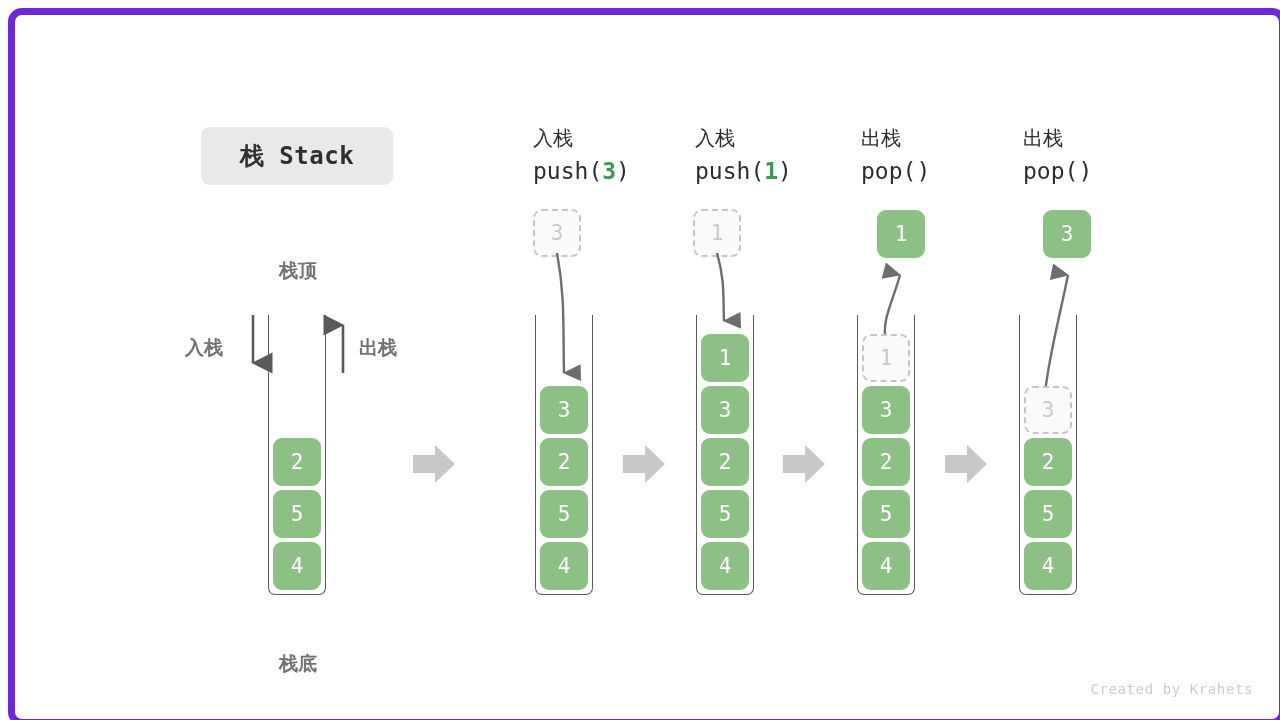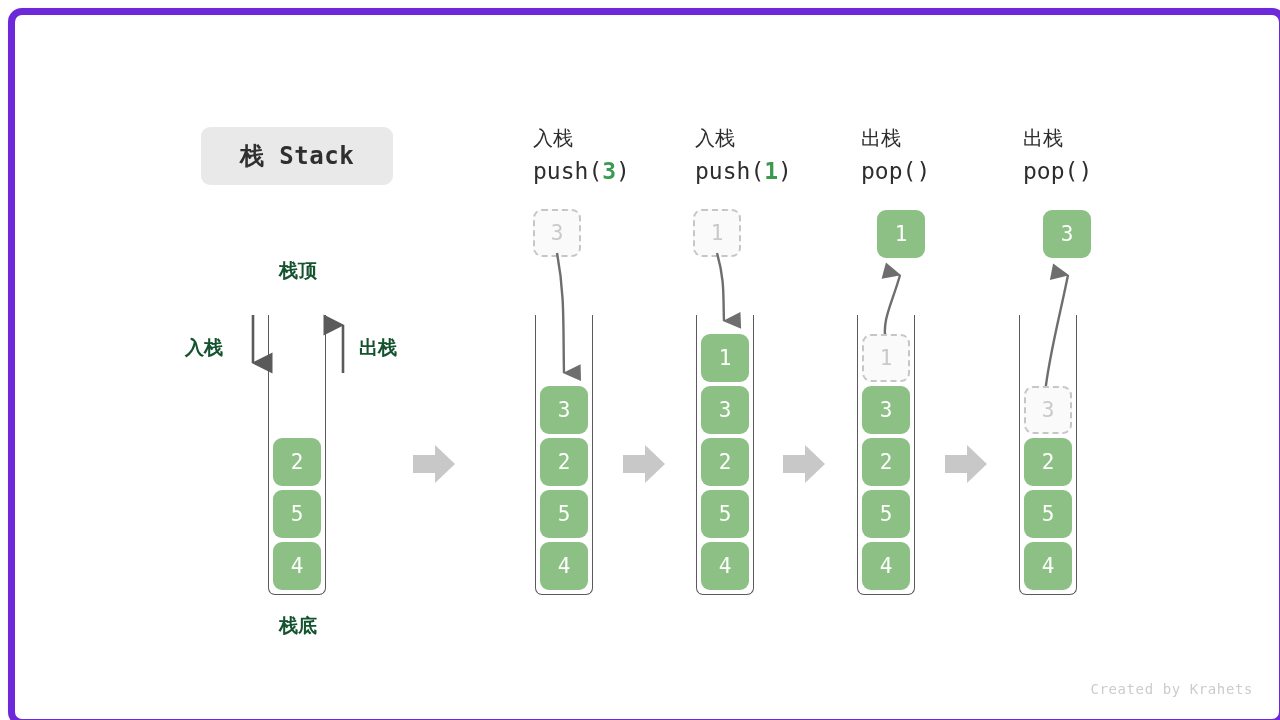--- a/index.html
+++ b/index.html
@@ -29,21 +29,21 @@
     border-radius: 9px;
     display: flex; align-items: center; justify-content: center;
     font-family: "DejaVu Sans Mono", monospace;
     font-size: 24px; font-weight: bold;
     color: #2f2f2f;
     letter-spacing: 0.5px;
   }
 
   
   .big-label {
-    font-size: 19px; font-weight: bold; color: #14532d;
+    font-size: 19px; font-weight: bold; color: #737373;
     font-family: "Liberation Sans", sans-serif;
     white-space: nowrap;
   }
 
   
   .col-head {
     font-size: 20px; color: #2d2d2d;
     line-height: 1.55;
     white-space: nowrap;
   }
@@ -139,21 +139,21 @@
     </defs>
     <line x1="10" y1="60" x2="10" y2="12" stroke="#5a5a5a" stroke-width="2.6" marker-end="url(#mk-up)"></line>
   </svg>
 
   <div class="abs stack-box" style="left:253px; top:300px; height:280px;"></div>
 
   <div class="cell solid" style="left:258px; top:423px;">2</div>
   <div class="cell solid" style="left:258px; top:475px;">5</div>
   <div class="cell solid" style="left:258px; top:527px;">4</div>
 
-  <div class="abs big-label" style="left:250px; top:598px; width:66px; text-align:center;">栈底</div>
+  <div class="abs big-label" style="left:250px; top:636px; width:66px; text-align:center;">栈底</div>
 
   <svg class="abs" style="left:398px; top:428px; width:44px; height:42px;">
     <path d="M0,12 L22,12 L22,2 L42,21 L22,40 L22,30 L0,30 Z" fill="#c8c8c8"></path>
   </svg>
 
   <div class="abs col-head" style="left:518px; top:108px;">
     <div class="zh">入栈</div>
     <div class="mono"><span>push(</span><span class="hl">3</span><span>)</span></div>
   </div>
 

